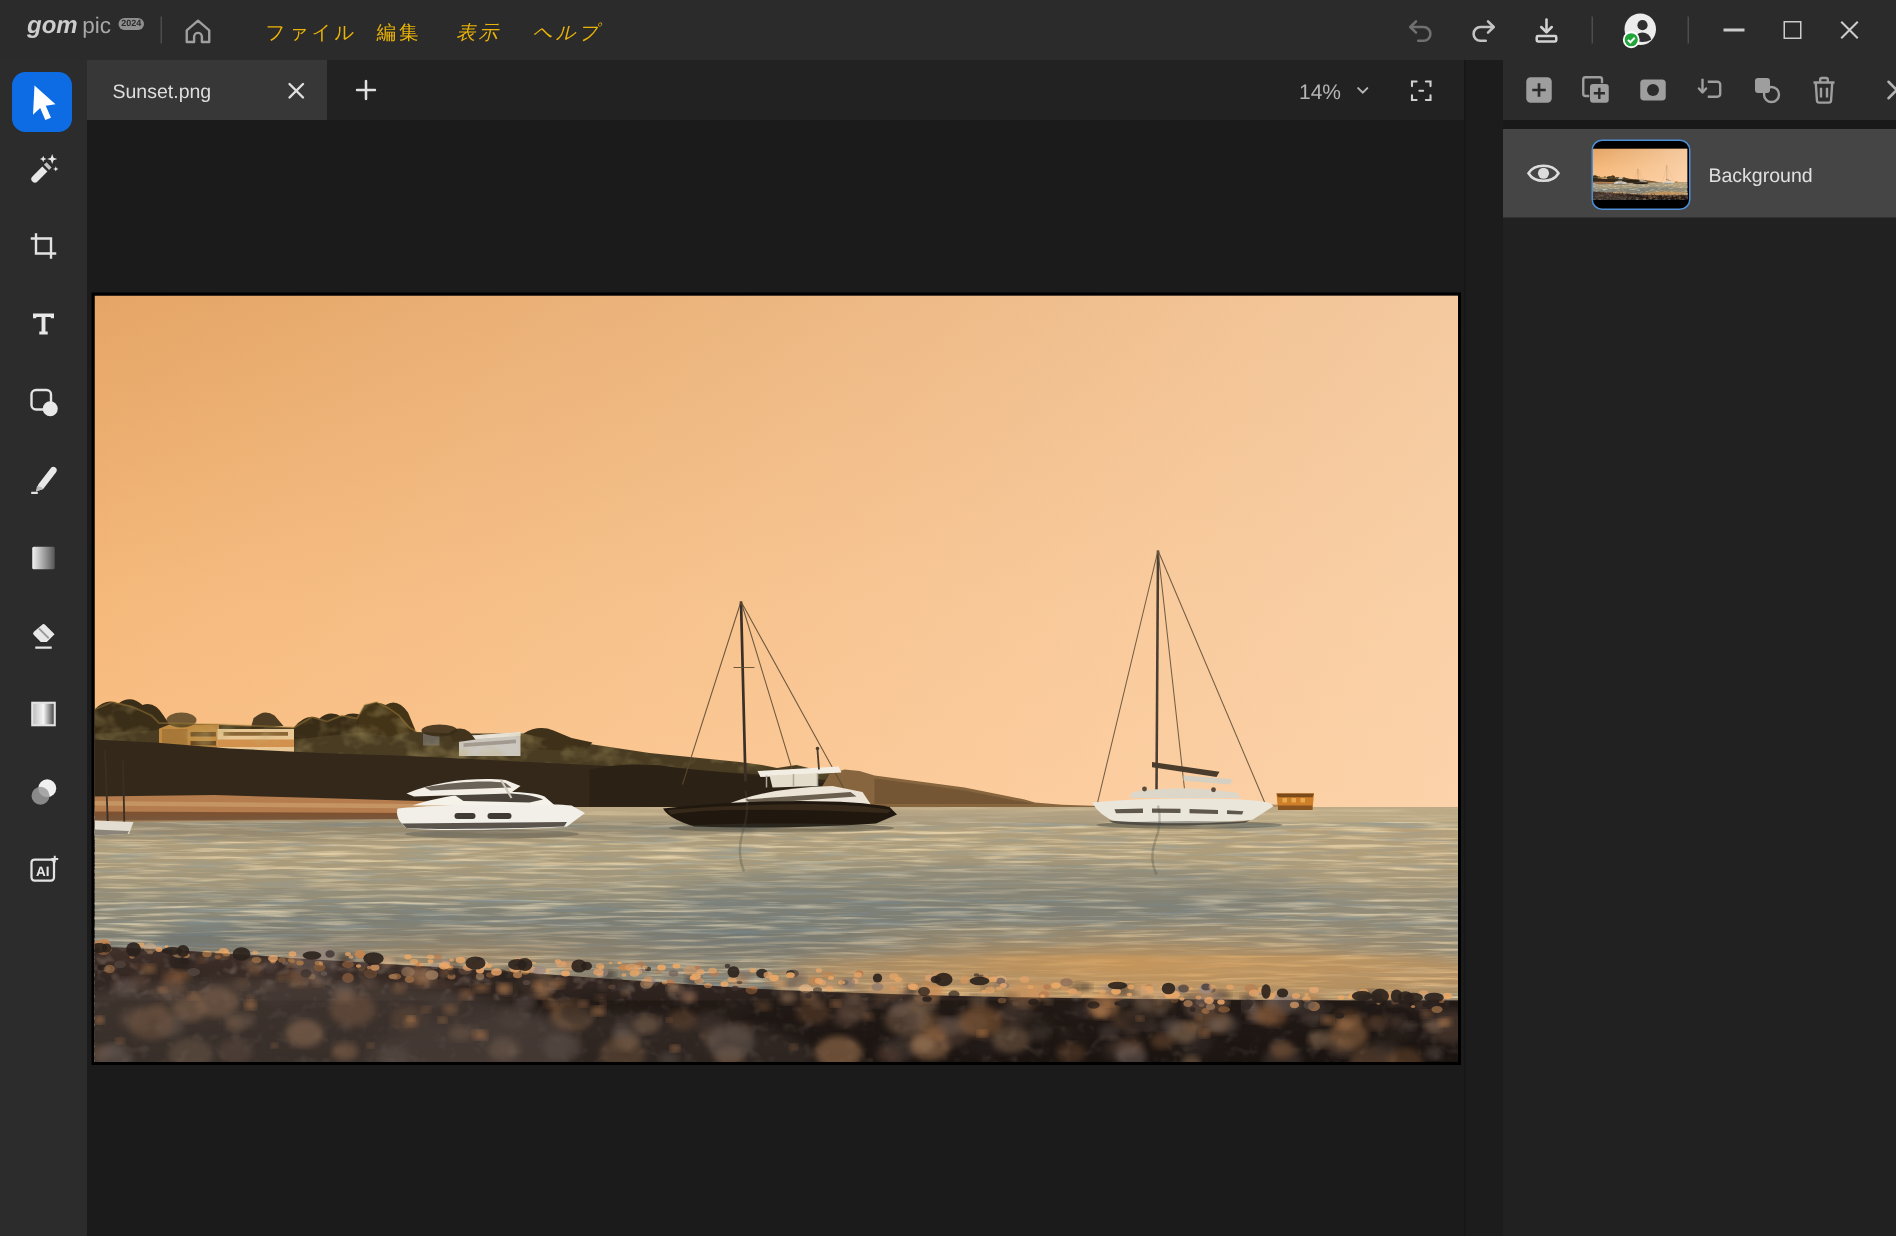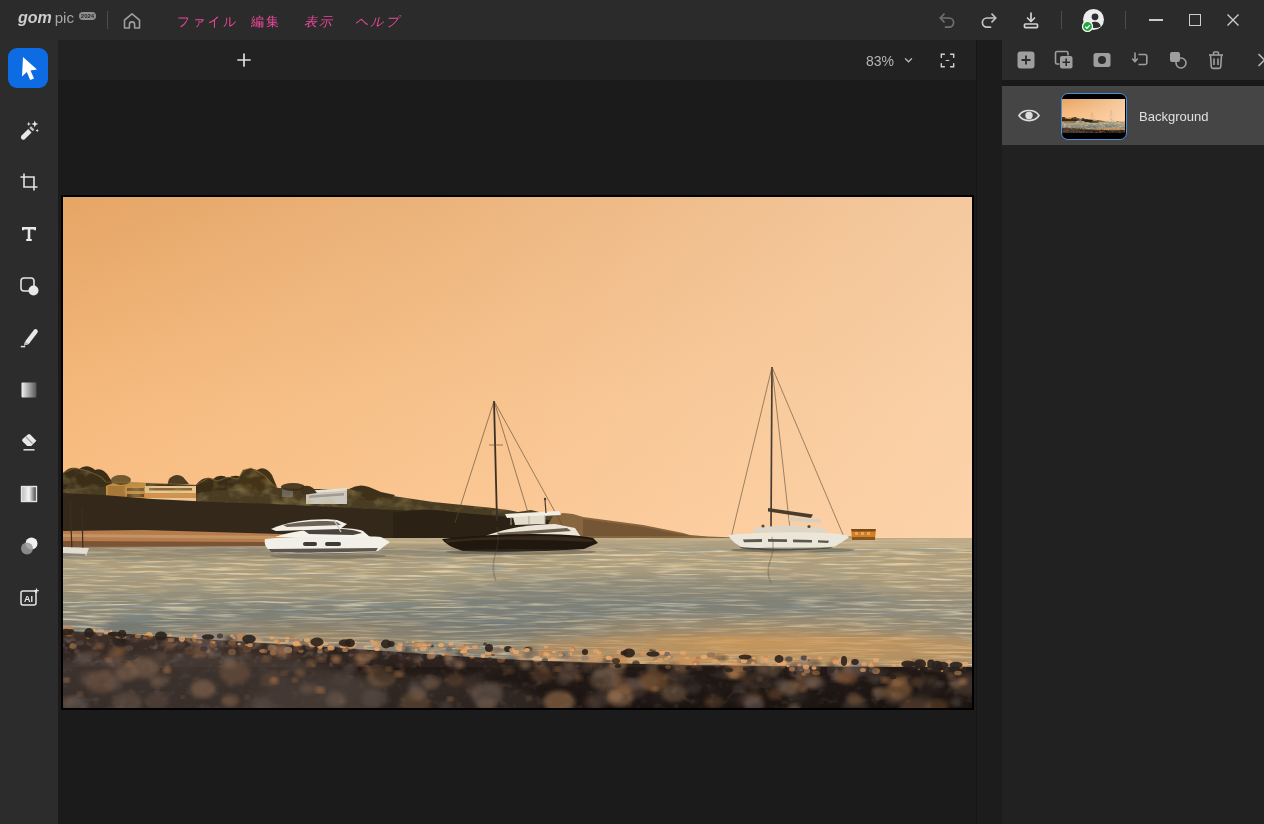--- a/index.html
+++ b/index.html
@@ -8,22 +8,22 @@
 #lefttb{position:absolute;left:0;top:40px;width:58px;height:784px;background:#2c2c2c;}
 #tabbar{position:absolute;left:58px;top:40px;width:918px;height:40px;background:#232222;}
 #tab{position:absolute;left:0;top:0;width:160px;height:40px;background:#373737;color:#dedede;font-size:13px;}
 #canvas{position:absolute;left:58px;top:80px;width:918px;height:744px;background:#1b1b1b;}
 #photo{position:absolute;left:61px;top:195px;width:913px;height:515px;background:#000;}
 #photo svg{position:absolute;left:2px;top:2px;}
 #rpanel{position:absolute;left:1002px;top:40px;width:287px;height:784px;background:#212121;}
 #rptools{position:absolute;left:0;top:0;width:287px;height:40px;background:#2b2b2b;}
 #rpsep{position:absolute;left:0;top:40px;width:287px;height:6px;background:#191919;}
 #layerrow{position:absolute;left:0;top:46px;width:287px;height:59px;background:#454545;}
-.menuitem{color:#ec4899;font-size:13px;letter-spacing:2px;}
-.ticon{position:absolute;left:0;width:58px;height:40px;display:flex;align-items:flex-end;justify-content:center;}
+.menuitem{color:#eab308;font-size:13px;letter-spacing:2px;}
+.ticon{position:absolute;left:0;width:58px;height:40px;display:flex;align-items:flex-start;justify-content:center;}
 </style></head>
 <body>
 <div id="titlebar">
   <div class="abs" style="left:18px;top:9px;">
     <span style="font-size:16px;font-weight:bold;color:#cdcdcd;font-style:italic;">gom</span><span style="font-size:15px;font-weight:400;color:#a8a8a8;margin-left:3px;">pic</span>
   </div>
   <div class="abs" style="left:79px;top:12px;width:17px;height:8px;background:#8f8f8f;border-radius:4px;color:#2b2b2b;font-size:6px;font-weight:bold;text-align:center;line-height:8px;">2024</div>
   <div class="abs" style="left:107px;top:11px;width:1px;height:18px;background:#4d4d4d;"></div>
   <svg class="abs" style="left:122px;top:11px;" width="20" height="19" viewBox="0 0 20 19" fill="none" stroke="#9f9f9f" stroke-width="1.6">
     <path d="M2.5 9.2 L10 2.8 L17.5 9.2 V17 H12.6 V13.5 a2.6 2.6 0 0 0 -5.2 0 V17 H2.5 Z" stroke-linejoin="round"></path>
@@ -137,24 +137,30 @@
     </div>
   <div class="ticon" style="top:529px;">
       <svg width="22" height="22" viewBox="0 0 22 22">
     <rect x="3" y="4" width="15" height="14" rx="2" fill="none" stroke="#e3e3e3" stroke-width="1.5"></rect>
     <text x="10.5" y="15" font-size="9" font-weight="bold" fill="#e8e8e8" text-anchor="middle" font-family="Liberation Sans">AI</text>
     <path d="M18.5 1.5 V6 M16.2 3.7 H20.8" stroke="#e3e3e3" stroke-width="1.3"></path>
   </svg>
     </div>
 </div>
 <div id="tabbar">
+  <div id="tab">
+    <span style="position:absolute;left:17px;top:13px;">Sunset.png</span>
+    <svg class="abs" style="left:133px;top:14px;" width="13" height="13" viewBox="0 0 13 13" stroke="#e0e0e0" stroke-width="1.6" stroke-linecap="round">
+        <path d="M2 2 L11 11 M11 2 L2 11"></path>
+      </svg>
+  </div>
   <svg class="abs" style="left:179px;top:13px;" width="14" height="14" viewBox="0 0 14 14" stroke="#e0e0e0" stroke-width="1.7" stroke-linecap="round">
       <path d="M7 1 V13 M1 7 H13"></path>
     </svg>
-  <div class="abs" style="left:808px;top:13px;color:#b5b5b5;font-size:14px;">83%</div>
+  <div class="abs" style="left:808px;top:13px;color:#b5b5b5;font-size:14px;">14%</div>
   <svg class="abs" style="left:846px;top:17px;" width="9" height="7" viewBox="0 0 10 8" fill="none" stroke="#b5b5b5" stroke-width="1.5" stroke-linecap="round">
       <path d="M1.5 2 L5 5.5 L8.5 2"></path>
     </svg>
   <svg class="abs" style="left:882px;top:13px;" width="15" height="15" viewBox="0 0 17 17" fill="none" stroke="#d0d0d0" stroke-width="1.6" stroke-linecap="round">
     <path d="M1.5 5 V1.5 H5"></path>
       <path d="M12 1.5 H15.5 V5"></path>
       <path d="M15.5 12 V15.5 H12"></path>
       <path d="M5 15.5 H1.5 V12"></path>
     <path d="M7 8.5 H10" stroke-width="1.4"></path>
   </svg>

